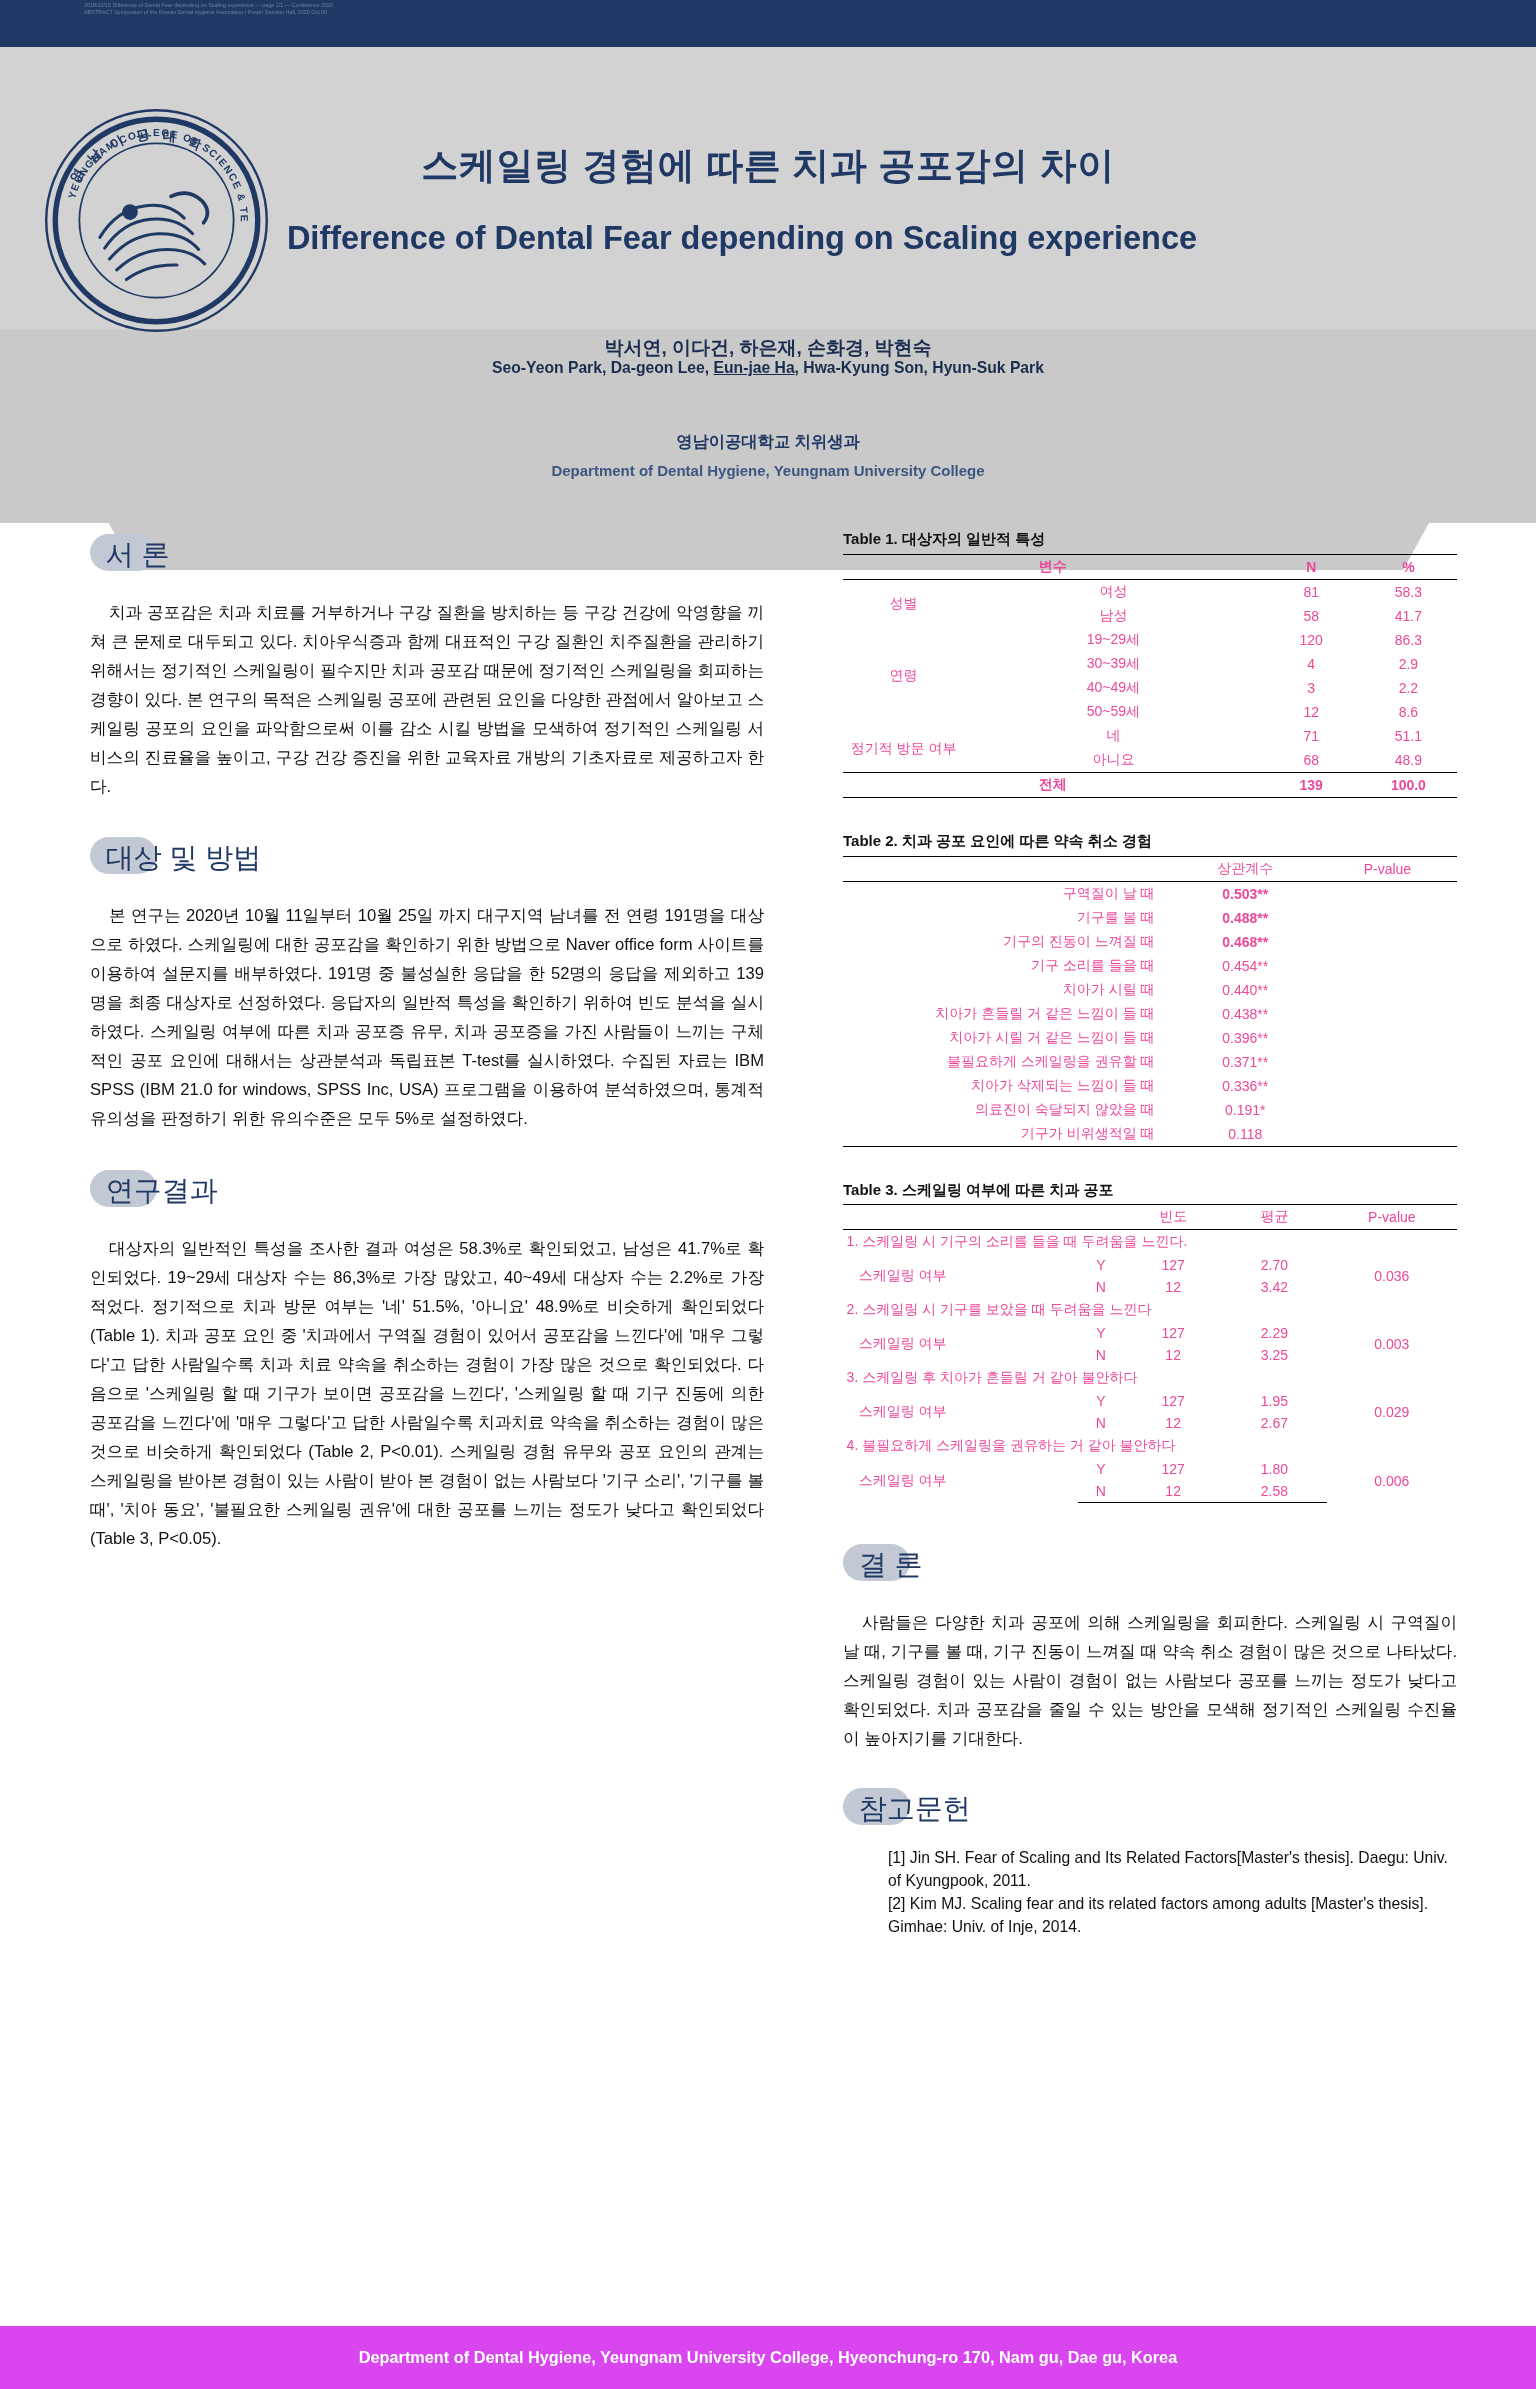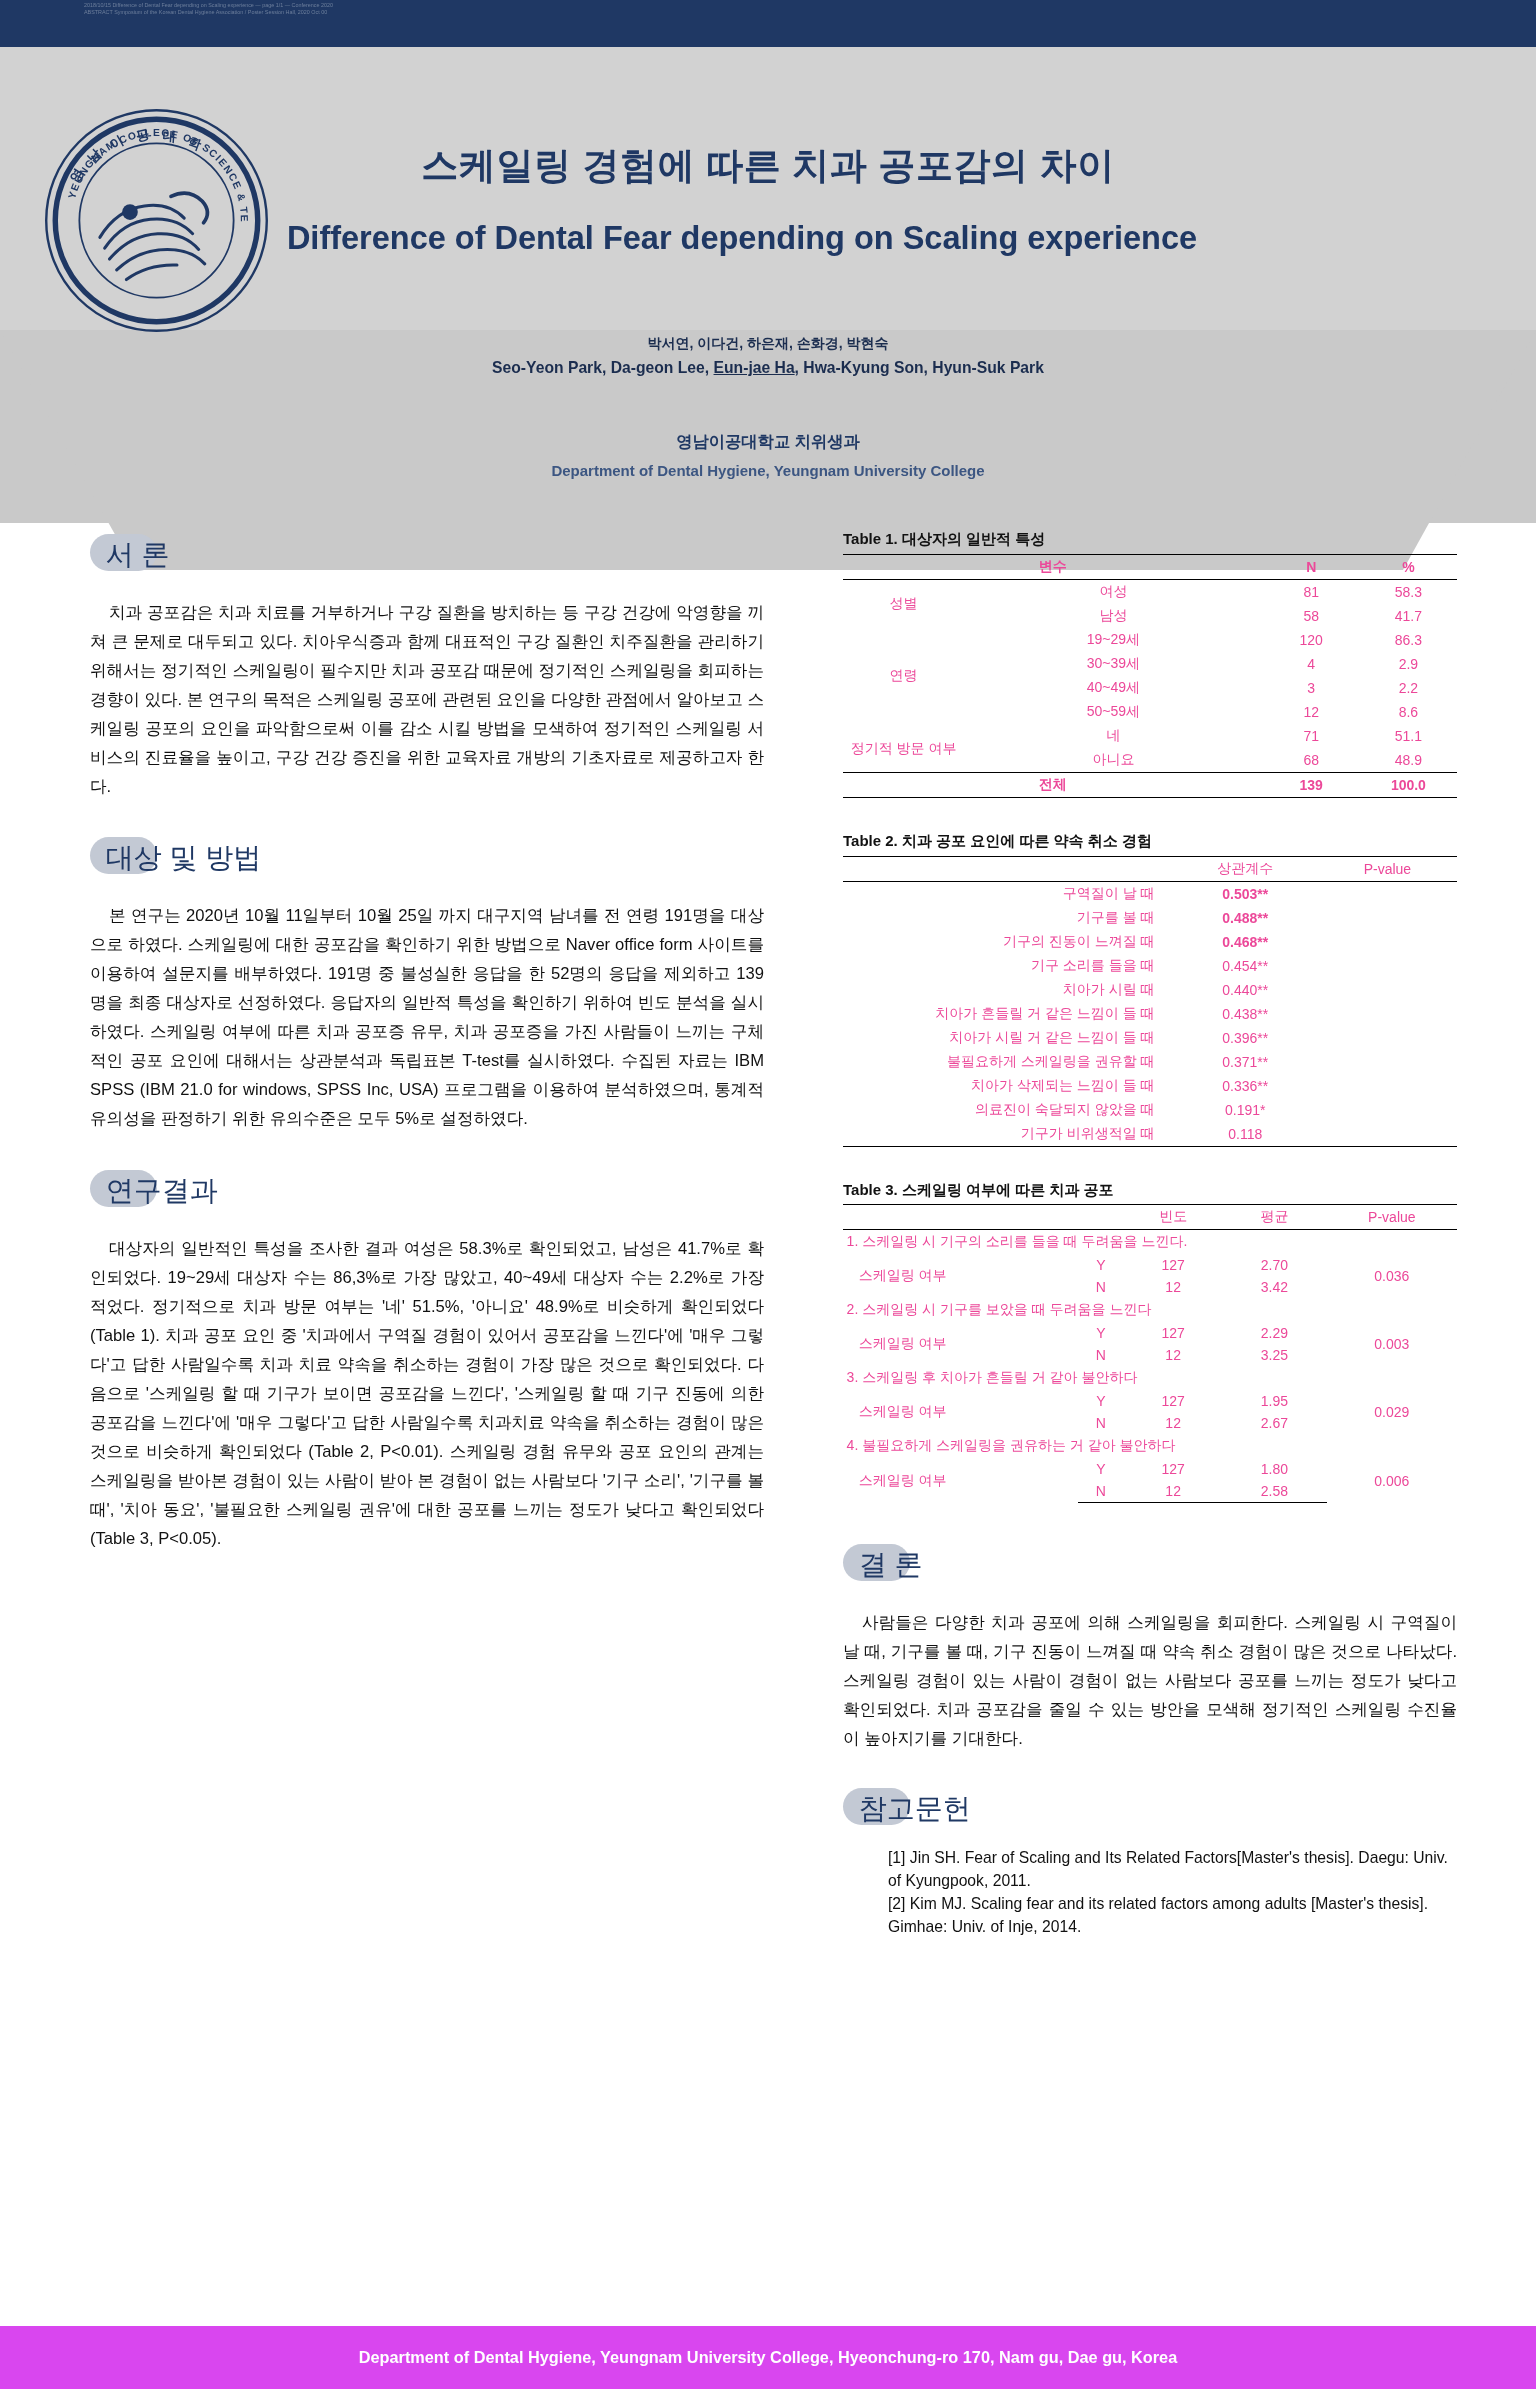--- a/index.html
+++ b/index.html
@@ -70,21 +70,21 @@
     font-size: 32.5px;
     font-weight: bold;
     color: #1f3864;
   }
   .authors-ko {
     position: absolute;
     top: 288px;
     left: 0;
     width: 1536px;
     text-align: center;
-    font-size: 14px;
+    font-size: 19px;
     font-weight: bold;
     color: #1b2d4f;
   }
   .authors-en {
     position: absolute;
     top: 312px;
     left: 0;
     width: 1536px;
     text-align: center;
     font-size: 15.7px;

